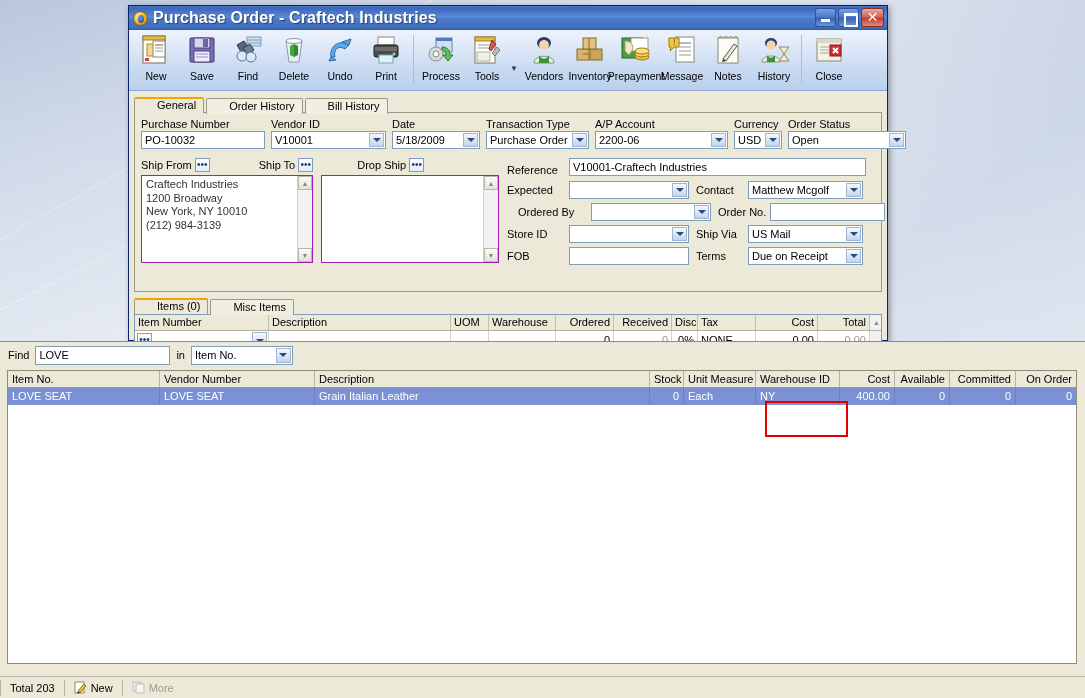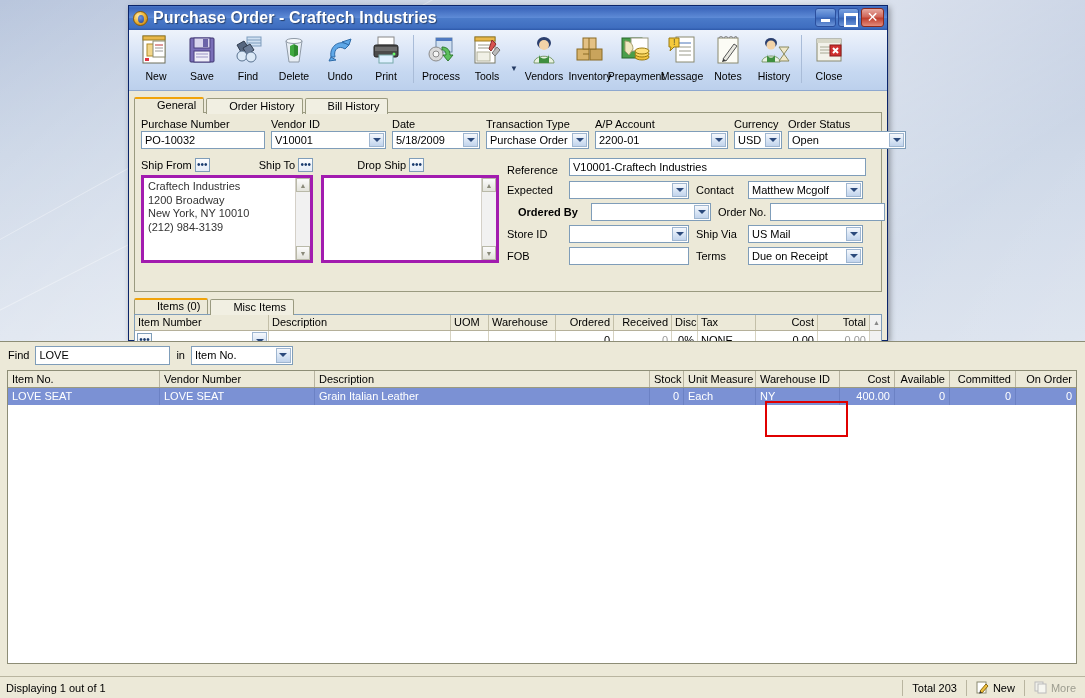--- a/index.html
+++ b/index.html
@@ -91,21 +91,21 @@
     border:1px solid #9fb6d0; display:flex; align-items:center; justify-content:center;
   }
   .cmb .cb::after { content:""; border-left:4px solid transparent; border-right:4px solid transparent; border-top:4px solid #2c4a7c; }
 
   .ell {
     display:inline-block; width:15px; height:14px; border:1px solid #7f9db9;
     background:linear-gradient(180deg,#fdfdfd 0%,#e4ecf7 100%);
     text-align:center; line-height:11px; font-size:10px; color:#1a3b6e; vertical-align:-3px; cursor:pointer;
   }
   .addr {
-    border:3px solid #a21caf; background:#fff; height:88px; position:relative; overflow:hidden;
+    border:1px solid #a21caf; background:#fff; height:88px; position:relative; overflow:hidden;
   }
   .addr .lines { padding:2px 4px; font-size:11px; line-height:13.5px; color:#333; }
   .addr .sb {
     position:absolute; right:0; top:0; bottom:0; width:15px; background:#f1f1f1; border-left:1px solid #d4d0c8;
     display:flex; flex-direction:column; justify-content:space-between;
   }
   .sb-btn {
     height:14px; background:linear-gradient(180deg,#fbfbfb,#e3e3db); border:1px solid #b9b9a8;
     display:flex; align-items:center; justify-content:center; font-size:7px; color:#8a8a7a;
   }
@@ -416,21 +416,21 @@
         <div style="width:103px;">
           <span class="fld-label">Transaction Type</span>
           <div class="cmb" style="width:103px;">
             <span class="cv">Purchase Order</span>
             <span class="cb"></span>
           </div>
         </div>
         <div style="width:133px;">
           <span class="fld-label">A/P Account</span>
           <div class="cmb" style="width:133px;">
-            <span class="cv">2200-01</span>
+            <span class="cv">2200-06</span>
             <span class="cb"></span>
           </div>
         </div>
         <div style="width:48px;">
           <span class="fld-label">Currency</span>
           <div class="cmb" style="width:48px;">
             <span class="cv">USD</span>
             <span class="cb"></span>
           </div>
         </div>
@@ -489,21 +489,21 @@
               <span class="cb"></span>
             </div>
             <span class="fld-label" style="width:52px; margin:0 0 0 7px;">Contact</span>
             <div class="cmb" style="width:115px;">
               <span class="cv">Matthew Mcgolf</span>
               <span class="cb"></span>
             </div>
           </div>
 
           <div style="display:flex; align-items:center; height:22px;">
-            <span class="fld-label" style="width:62px; margin:11px;font-weight:bold;">Ordered By</span>
+            <span class="fld-label" style="width:62px; margin:11px;">Ordered By</span>
             <div class="cmb" style="width:120px;">
               <span class="cv"></span>
               <span class="cb"></span>
             </div>
             <span class="fld-label" style="width:52px; margin:0 0 0 7px;">Order No.</span>
             <input class="txt" style="width: 115px;" value="">
           </div>
 
           <div style="display:flex; align-items:center; height:22px;">
             <span class="fld-label" style="width:62px; margin:0;">Store ID</span>
@@ -609,21 +609,20 @@
       <div class="lc num" style="width:55px; text-align:right;">400.00</div>
       <div class="lc num" style="width:55px; text-align:right;">0</div>
       <div class="lc num" style="width:66px; text-align:right;">0</div>
       <div class="lc num" style="width:60px; text-align:right; border-right:none;">0</div>
     </div>
 
     <div id="wh-highlight"></div>
   </div>
 
   <div class="lk-status">
-    <div class="st-left">Displaying 1 out of 1</div>
     <div class="st-cell">Total 203</div>
     <div class="st-cell">
       <span class="pencil">
         <svg width="13" height="13" viewBox="0 0 13 13">
           <rect x="1" y="1" width="9" height="11" fill="#fff" stroke="#8a8a70"></rect>
           <path d="M4 10 L10 3 L12 5 L6 12 Z" fill="#f0c040" stroke="#8a6a10"></path>
           <path d="M4 10 L6 12 L3 12.5 Z" fill="#333"></path>
         </svg>
       </span>
       <span>New</span>

